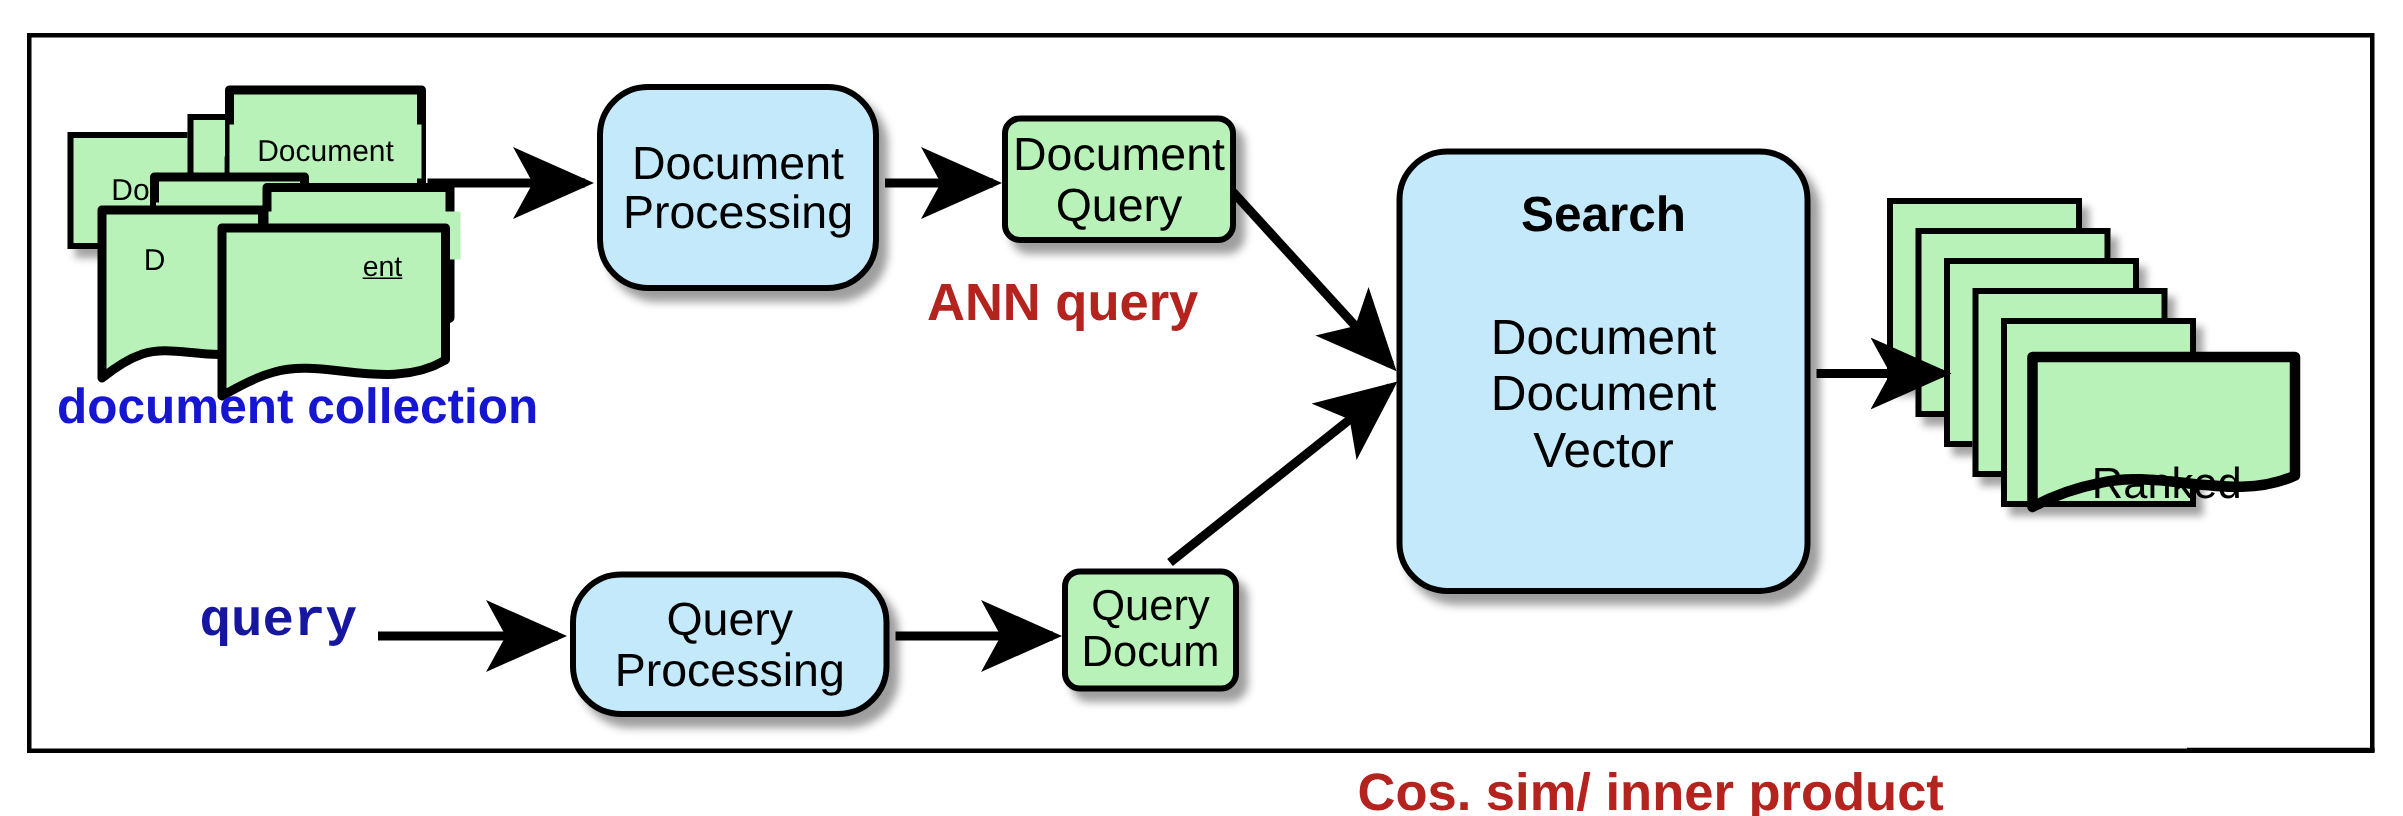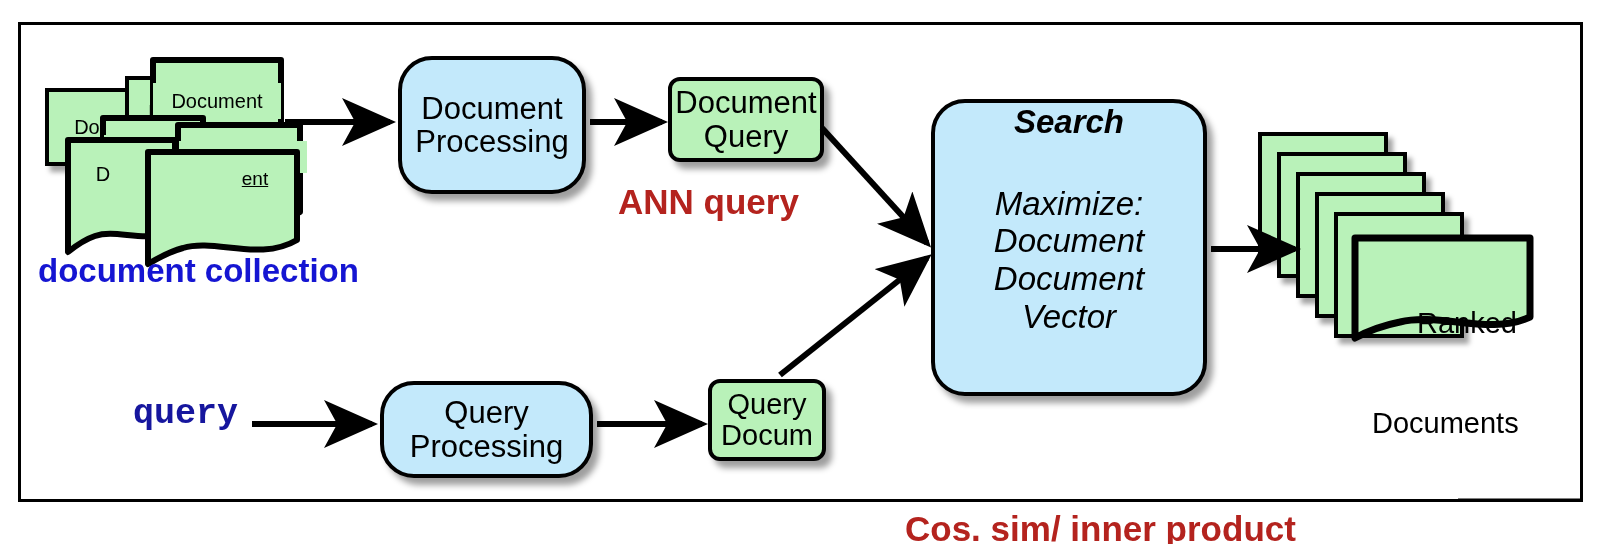--- a/index.html
+++ b/index.html
@@ -65,22 +65,21 @@
     font-size: 31px;
   }
   #node-doc-index {
     left: 668px; top: 77px; width: 156px; height: 85px;
     font-size: 31px;
   }
   #node-search {
     left: 931px; top: 99px; width: 276px; height: 297px;
     font-size: 33px;
     justify-content: flex-start;
-    padding-top: 1px;
-    font-style: italic;
+    padding-top: 22px;
   }
   #node-search .title {
     font-weight: bold;
     font-size: 33px;
     margin-bottom: 44px;
   }
   #node-search .body .line { margin: 2px 0; }
   #node-query-processing {
     left: 380px; top: 381px; width: 213px; height: 97px;
     font-size: 31px;
@@ -192,21 +191,20 @@
   </div>
 
   <div class="node green rounded-sm" id="node-doc-index">
     <span class="line">Document</span>
     <span class="line">Query</span>
   </div>
 
   <div class="node blue rounded-lg" id="node-search">
     <span class="title">Search</span>
     <div class="body">
-      <span class="line">Maximize:</span>
       <span class="line">Document</span>
       <span class="line">Document</span>
       <span class="line">Vector</span>
     </div>
   </div>
 
   <div class="node blue rounded-lg" id="node-query-processing">
     <span class="line">Query</span>
     <span class="line">Processing</span>
   </div>
@@ -220,23 +218,22 @@
     <div class="page flat" style="left:8px;  top:2px;  width:130px; height:126px;"></div>
     <div class="page flat" style="left:27px; top:22px; width:130px; height:126px;"></div>
     <div class="page flat" style="left:46px; top:42px; width:130px; height:126px;"></div>
     <div class="page flat" style="left:65px; top:62px; width:130px; height:126px;"></div>
     <div class="page flat" style="left:84px; top:82px; width:130px; height:126px;"></div>
   </div>
 
   <svg class="svg-layer">
     <path d="M 1355,238 L 1530,238 L 1530,317 C 1490,336 1440,312 1400,322 C 1380,326 1366,332 1355,338 Z" fill="#b9f2b9" stroke="#000" stroke-width="7" stroke-linejoin="round"></path>
   </svg>
-  <div class="label" id="label-ranked-documents" style="left:1372px; top:240px; width:145px; text-align:right; font-size:29px; color:#000; line-height:1.15;">
+  <div class="label" id="label-ranked-documents" style="left:1372px; top:240px; width:145px; text-align:center; font-size:29px; color:#000; line-height:1.15;">
     <span style="display:block;">Ranked</span>
-    <span style="display:block;">Documents</span>
   </div>
 
   <svg class="svg-layer">
     <defs>
       <marker id="ah" markerWidth="9" markerHeight="8" refX="8" refY="4" orient="auto" markerUnits="strokeWidth">
         <path d="M0,0 L9,4 L0,8 L2.2,4 Z" fill="#000"></path>
       </marker>
     </defs>
 
     <g>

